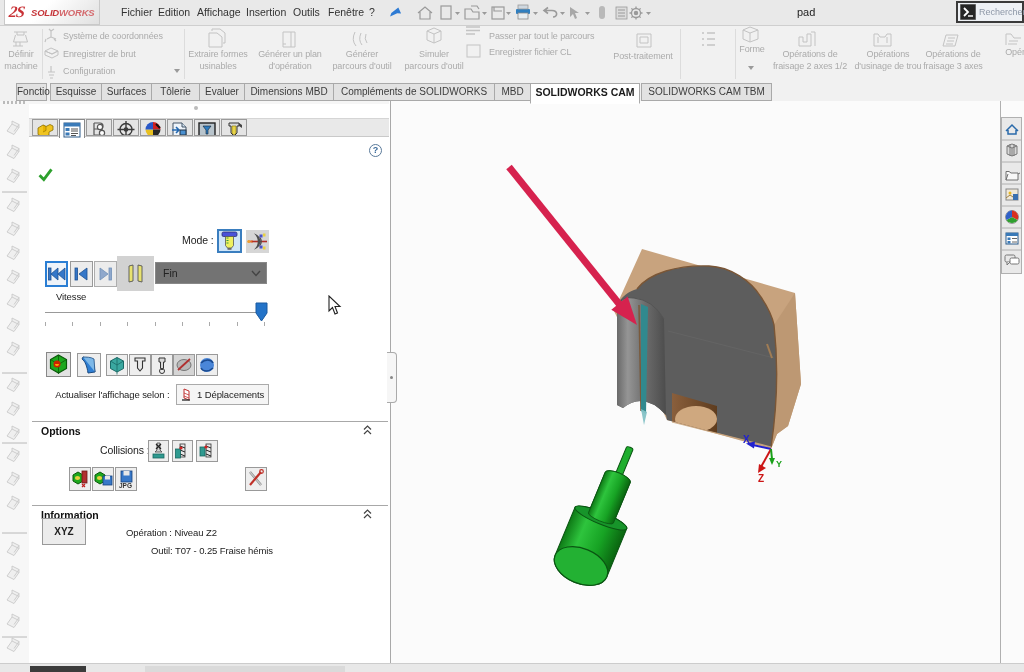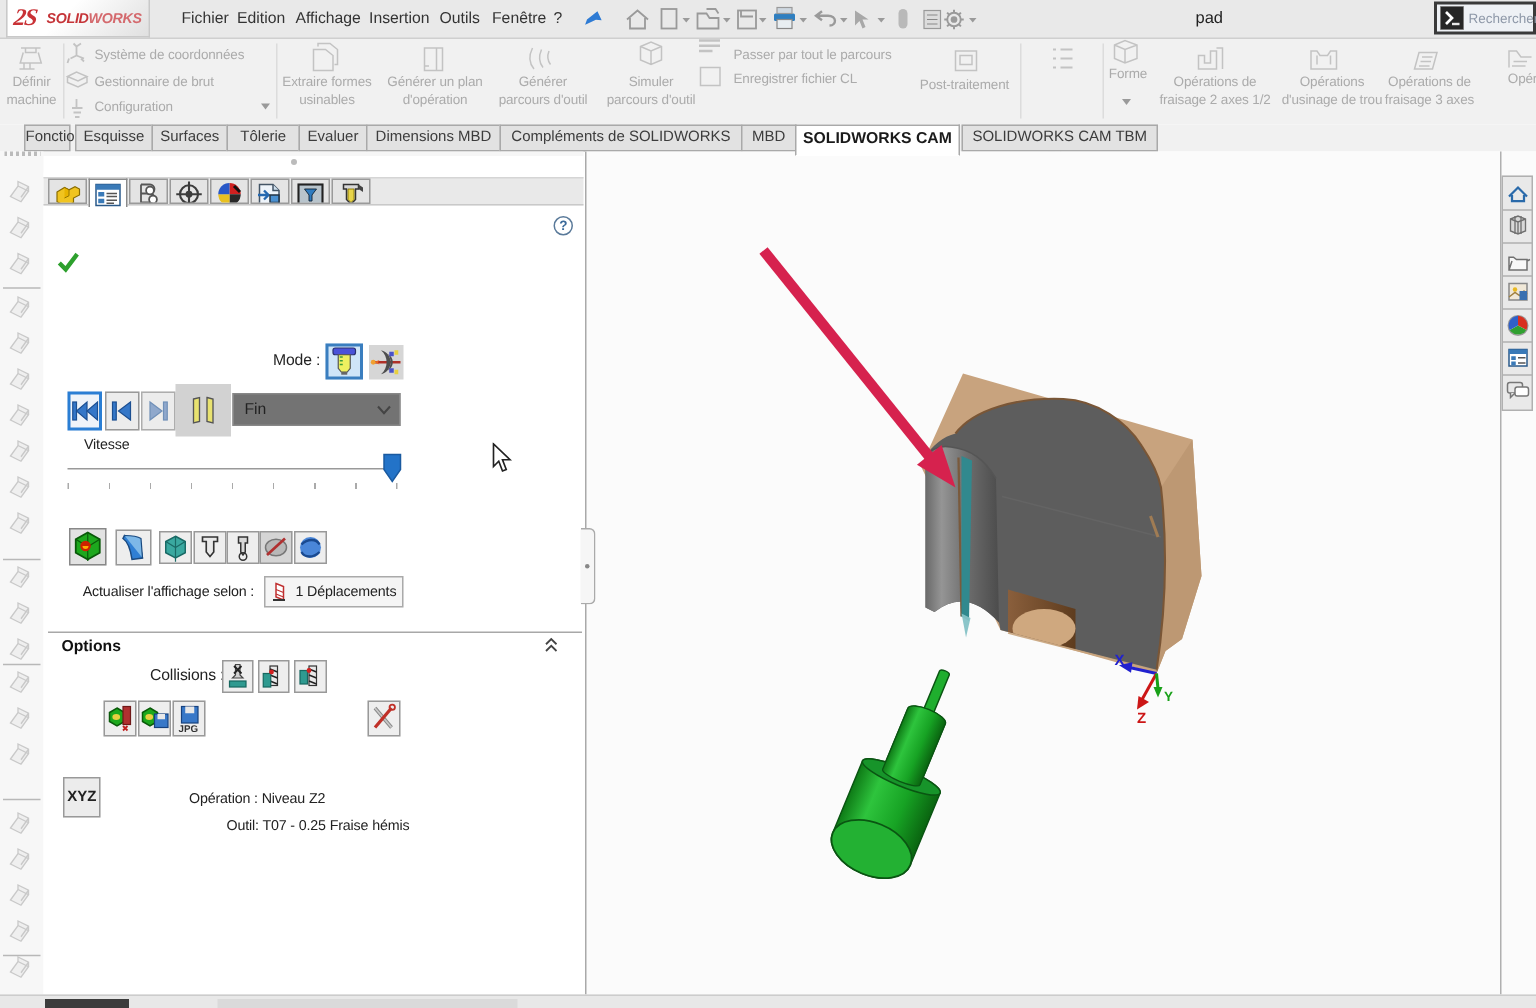--- a/index.html
+++ b/index.html
@@ -123,21 +123,21 @@
    <path d="M943 20 l3 -11 h12 l-3 11 z m5 -8 h7 m-8 3 h7 m-8 3 h7"></path>
    <path d="M1006 19 v-11 h5 l3 4 h7 m-12 3 h9 m-10 3 h9"></path>
   </g>
   <g fill="#9a9a9a">
    <path d="M174 43 l6 0 l-3 4 z"></path>
    <path d="M748 40 l6 0 l-3 4 z"></path>
   </g>
  </svg>
  <div class="rlbl" style="left:-8px;top:22px;width:58px;">Définir<br>machine</div>
  <div class="rll" style="left:63px;top:5px;">Système de coordonnées</div>
- <div class="rll" style="left:63px;top:22.5px;">Gestionnaire de brut</div>
+ <div class="rll" style="left:63px;top:22.5px;">Enregistrer de brut</div>
  <div class="rll" style="left:63px;top:39.5px;">Configuration</div>
  <div class="rlbl" style="left:168px;top:22px;width:100px;">Extraire formes<br>usinables</div>
  <div class="rlbl" style="left:240px;top:22px;width:100px;">Générer un plan<br>d'opération</div>
  <div class="rlbl" style="left:312px;top:22px;width:100px;">Générer<br>parcours d'outil</div>
  <div class="rlbl" style="left:384px;top:22px;width:100px;">Simuler<br>parcours d'outil</div>
  <div class="rll" style="left:489px;top:5px;">Passer par tout le parcours</div>
  <div class="rll" style="left:489px;top:21px;">Enregistrer fichier CL</div>
  <div class="rlbl" style="left:598px;top:24px;width:90px;">Post-traitement</div>
  <div class="rlbl" style="left:682px;top:32px;width:50px;margin-top:40px;">Trier<br>opérations</div>
  <div class="rlbl" style="left:732px;top:17px;width:40px;">Forme</div>
@@ -557,21 +557,27 @@
  </div>
  <div class="abs" style="left:216px;top:363px;width:22px;height:24px;background:#eee;border:1px solid #999;">
   <svg width="20" height="22" viewBox="0 0 20 22">
         <path d="M4 4 L15 17" stroke="#888" stroke-width="2.4"></path>
         <path d="M4 4 L15 17" stroke="#c8c8c8" stroke-width="1.2"></path>
         <path d="M15 4 L4 17" stroke="#c03028" stroke-width="2.2"></path>
         <circle cx="15.5" cy="3.5" r="1.8" fill="none" stroke="#c03028" stroke-width="1.2"></circle>
       </svg>
  </div>
 
- <div class="abs" style="left:13px;top:414px;width:25px;height:27px;background:#ececec;border:1px solid #999;font-weight:bold;font-size:10px;color:#222;text-align:center;line-height:25px;">XYZ</div>
+ <div class="sect" style="top:401px;">
+      <b>Information</b>
+      <svg class="chev" viewBox="0 0 9 10">
+        <path d="M1 4.5 L4.5 1 L8 4.5 M1 9 L4.5 5.5 L8 9" stroke="#444" stroke-width="1.2" fill="none"></path>
+      </svg>
+    </div>
+ <div class="abs" style="left:13px;top:414px;width:44px;height:27px;background:#ececec;border:1px solid #999;font-weight:bold;font-size:10px;color:#222;text-align:center;line-height:25px;">XYZ</div>
  <div class="lbl" style="left:97px;top:423px;">Opération : Niveau Z2</div>
  <div class="lbl" style="left:122px;top:441px;">Outil: T07 - 0.25 Fraise hémis</div>
 </div>
 <div id="bottombar">
  <div class="abs" style="left:30px;top:2px;width:56px;height:7px;background:#3c3c3c;"></div>
  <div class="abs" style="left:145px;top:2px;width:200px;height:7px;background:#dadada;"></div>
 </div>
 
 <div class="abs" style="left:387px;top:352px;width:10px;height:51px;background:#f6f6f6;border:1px solid #aaa;border-left:none;border-radius:0 4px 4px 0;z-index:5;">
     <div class="abs" style="left:3px;top:23px;width:3px;height:3px;border-radius:50%;background:#888;"></div>

